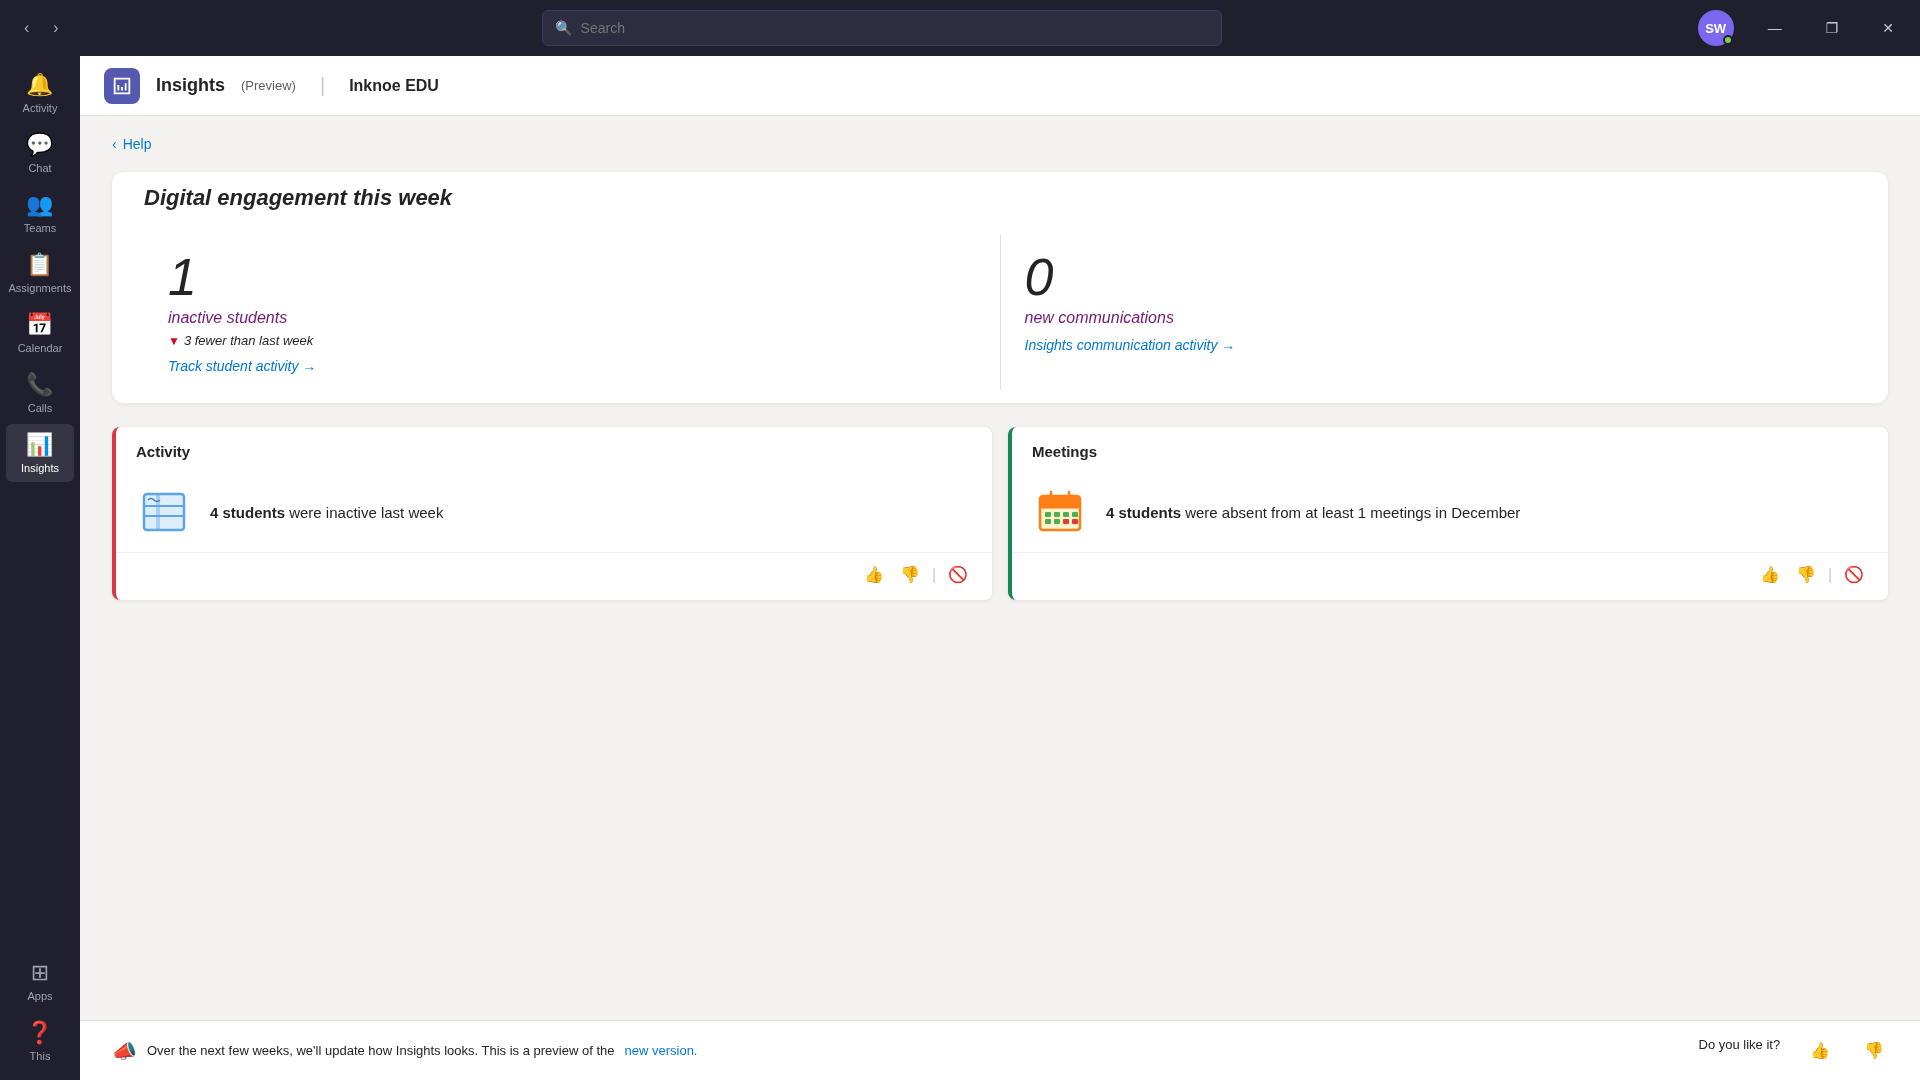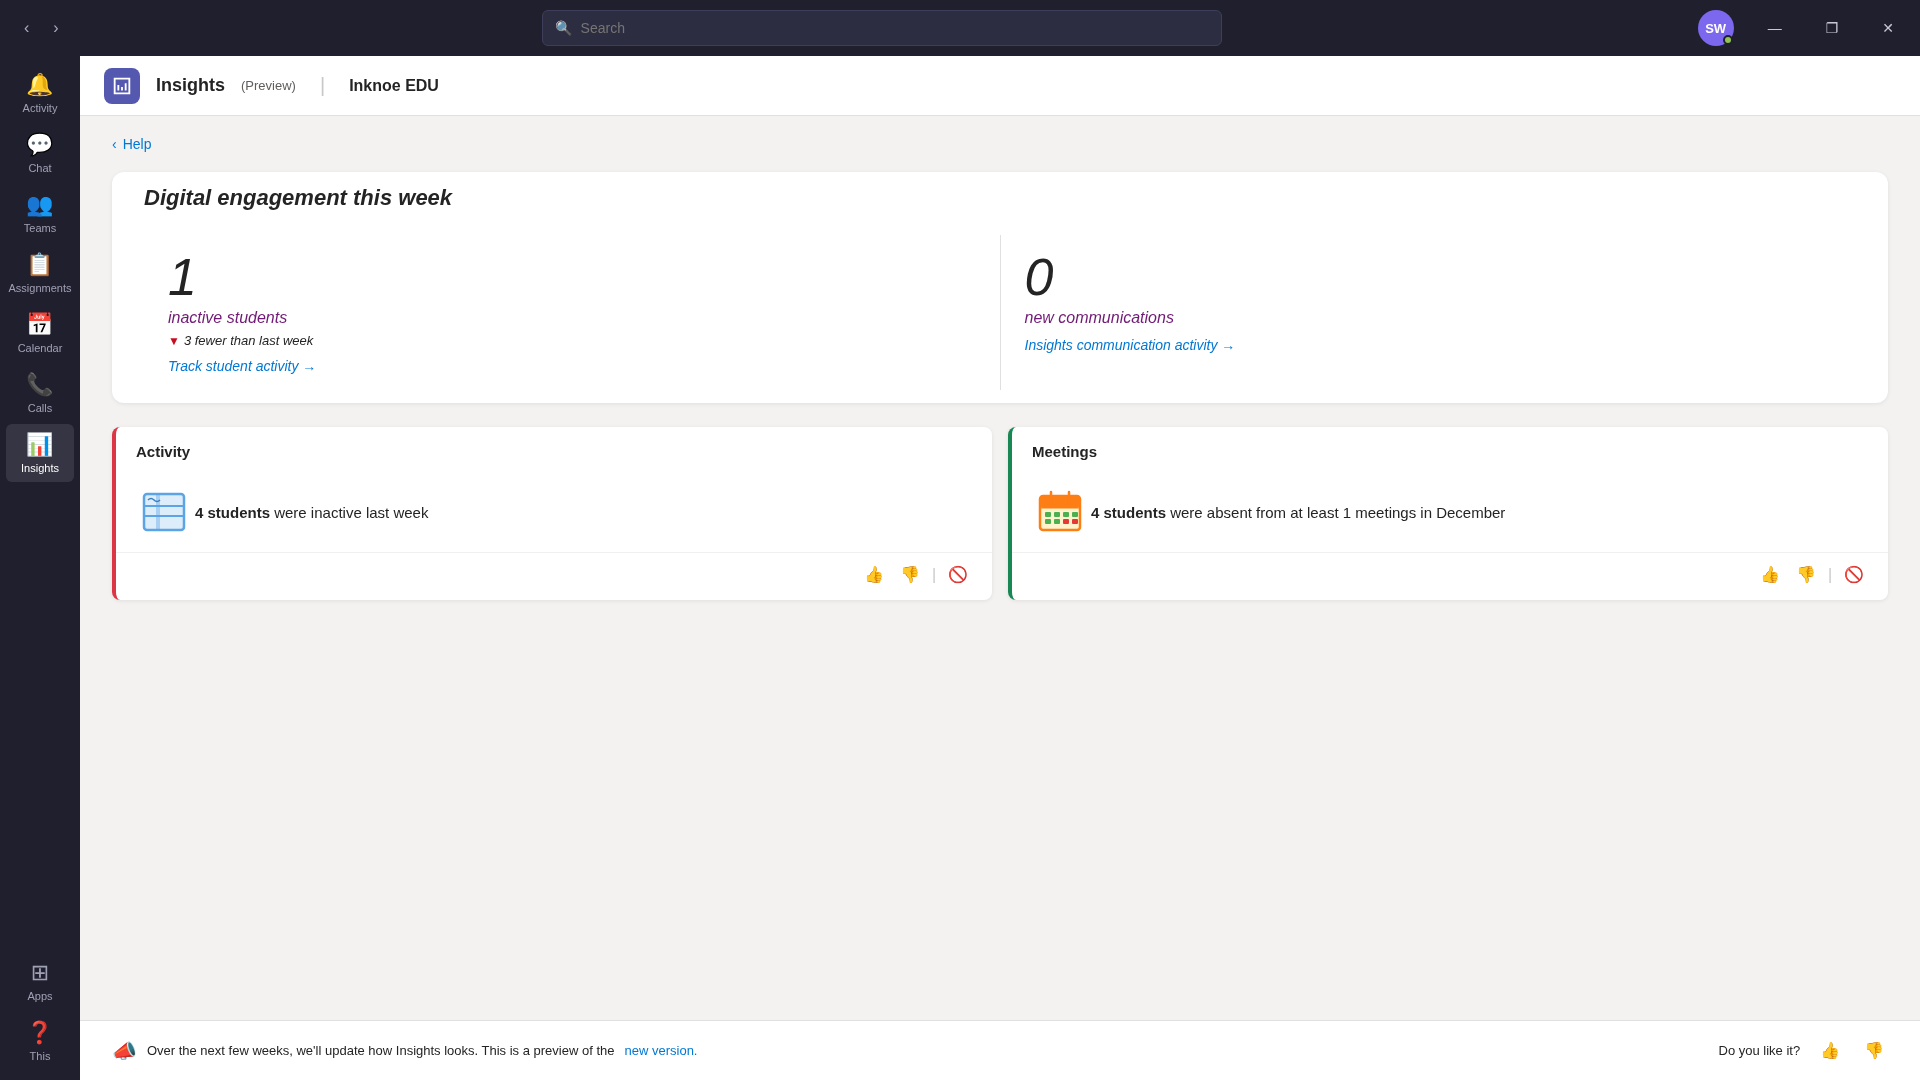--- a/index.html
+++ b/index.html
@@ -114,21 +114,21 @@
       flex: 1; background: #fff; border-radius: 8px; overflow: hidden;
       box-shadow: 0 1px 4px rgba(0,0,0,0.08);
     }
     .insight-card.activity { border-left: 4px solid #dc3545; }
     .insight-card.meetings { border-left: 4px solid #198754; }
 
     .insight-card-header {
       padding: 16px 20px 8px; font-size: 15px; font-weight: 600; color: #252424;
     }
     .insight-card-body {
-      padding: 16px 20px 12px; display: flex; align-items: center; gap: 3px; min-height: 80px; text-align: right;
+      padding: 16px 20px 12px; display: flex; align-items: center; gap: 18px; min-height: 80px; text-align: right;
     }
     .card-icon-wrap { width: 56px; height: 56px; flex-shrink: 0; display: flex; align-items: center; justify-content: center; }
     .card-text { font-size: 15px; color: #252424; line-height: 1.4; }
     .card-text strong { font-weight: 700; }
     .insight-card-footer {
       padding: 8px 20px 12px; display: flex; align-items: center; gap: 8px; border-top: 1px solid #f0f0f0;
       justify-content: flex-end;
     }
     .feedback-btn {
       background: none; border: none; cursor: pointer; color: #605e5c; font-size: 16px; padding: 4px;
@@ -139,21 +139,21 @@
     }
 
     
     .footer-banner {
       background: #fff; border-top: 1px solid #e0e0e0; padding: 16px 32px;
       display: flex; align-items: center; justify-content: space-between; font-size: 13px; color: #252424;
       flex-shrink: 0;
     }
     .footer-banner-left { display: flex; align-items: center; gap: 10px; }
     .footer-link { color: #0078d4; cursor: pointer; text-decoration: none; text-align: right; }
-    .footer-right { display: flex; align-items: center; gap: 16px; }
+    .footer-right { display: flex; gap: 26px; }
     .footer-right-label { font-size: 13px; color: #252424; }
 
     
     .book-icon {
       width: 52px; height: 52px;
     }
     
     .calendar-icon {
       width: 52px; height: 52px;
     }

